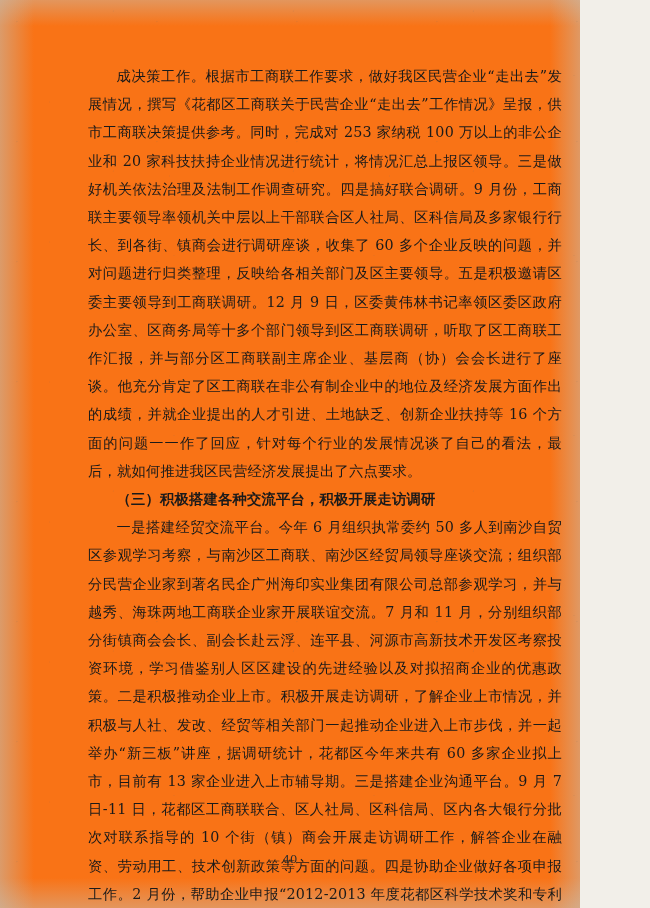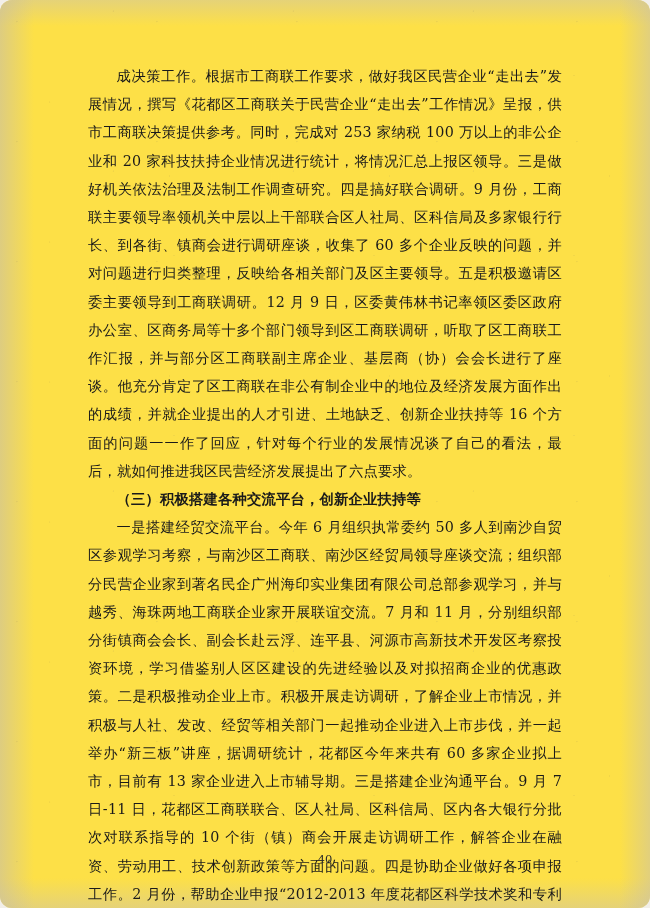--- a/index.html
+++ b/index.html
@@ -7,26 +7,25 @@
     padding: 0;
   }
   body {
     width: 650px;
     height: 908px;
     background: #f2efe9;
     font-family: "DejaVu Sans", sans-serif;
   }
   .page {
     position: relative;
-    width: 650px;
+    width: 580px;
     height: 908px;
     box-sizing: border-box;
-    background: #fde047;
+    background: #f97316;
     overflow: hidden;
-    border-radius: 12px;
   }
   
   .paper-tint {
     position: absolute;
     inset: 0;
     background:
       linear-gradient(to right, rgba(195,188,175,0.55) 0px, rgba(240,237,231,0) 34px),
       linear-gradient(to left, rgba(198,191,178,0.5) 0px, rgba(240,237,231,0) 30px),
       linear-gradient(to bottom, rgba(200,193,180,0.45) 0px, rgba(240,237,231,0) 26px),
       linear-gradient(to top, rgba(200,193,180,0.45) 0px, rgba(240,237,231,0) 30px);
@@ -85,19 +84,19 @@
   }
 </style>
 </head>
 <body>
 
 <div class="page">
   <div class="paper-tint"></div>
 
   <div class="content">
     <p class="para indent">成决策工作。根据市工商联工作要求，做好我区民营企业“走出去”发展情况，撰写《花都区工商联关于民营企业“走出去”工作情况》呈报，供市工商联决策提供参考。同时，完成对 253 家纳税 100 万以上的非公企业和 20 家科技扶持企业情况进行统计，将情况汇总上报区领导。三是做好机关依法治理及法制工作调查研究。四是搞好联合调研。9 月份，工商联主要领导率领机关中层以上干部联合区人社局、区科信局及多家银行行长、到各街、镇商会进行调研座谈，收集了 60 多个企业反映的问题，并对问题进行归类整理，反映给各相关部门及区主要领导。五是积极邀请区委主要领导到工商联调研。12 月 9 日，区委黄伟林书记率领区委区政府办公室、区商务局等十多个部门领导到区工商联调研，听取了区工商联工作汇报，并与部分区工商联副主席企业、基层商（协）会会长进行了座谈。他充分肯定了区工商联在非公有制企业中的地位及经济发展方面作出的成绩，并就企业提出的人才引进、土地缺乏、创新企业扶持等 16 个方面的问题一一作了回应，针对每个行业的发展情况谈了自己的看法，最后，就如何推进我区民营经济发展提出了六点要求。</p>
-    <p class="heading">（三）积极搭建各种交流平台，创新企业扶持等</p>
+    <p class="heading">（三）积极搭建各种交流平台，积极开展走访调研</p>
     <p class="para indent">一是搭建经贸交流平台。今年 6 月组织执常委约 50 多人到南沙自贸区参观学习考察，与南沙区工商联、南沙区经贸局领导座谈交流；组织部分民营企业家到著名民企广州海印实业集团有限公司总部参观学习，并与越秀、海珠两地工商联企业家开展联谊交流。7 月和 11 月，分别组织部分街镇商会会长、副会长赴云浮、连平县、河源市高新技术开发区考察投资环境，学习借鉴别人区区建设的先进经验以及对拟招商企业的优惠政策。二是积极推动企业上市。积极开展走访调研，了解企业上市情况，并积极与人社、发改、经贸等相关部门一起推动企业进入上市步伐，并一起举办“新三板”讲座，据调研统计，花都区今年来共有 60 多家企业拟上市，目前有 13 家企业进入上市辅导期。三是搭建企业沟通平台。9 月 7 日-11 日，花都区工商联联合、区人社局、区科信局、区内各大银行分批次对联系指导的 10 个街（镇）商会开展走访调研工作，解答企业在融资、劳动用工、技术创新政策等方面的问题。四是协助企业做好各项申报工作。2 月份，帮助企业申报“2012-2013 年度花都区科学技术奖和专利奖”。五是举办民营企业运动会。10 月，举办第三届民营企业运动会。来自我会联系指导的 23 个基层商（协）会的 800 多名企业员工参加了本届运动会男子篮球、男子足球、乒乓球、</p>
   </div>
 
   <div class="pagenum">40</div>
   <div class="speckle"></div>
 </div>
 
 </body></html>

